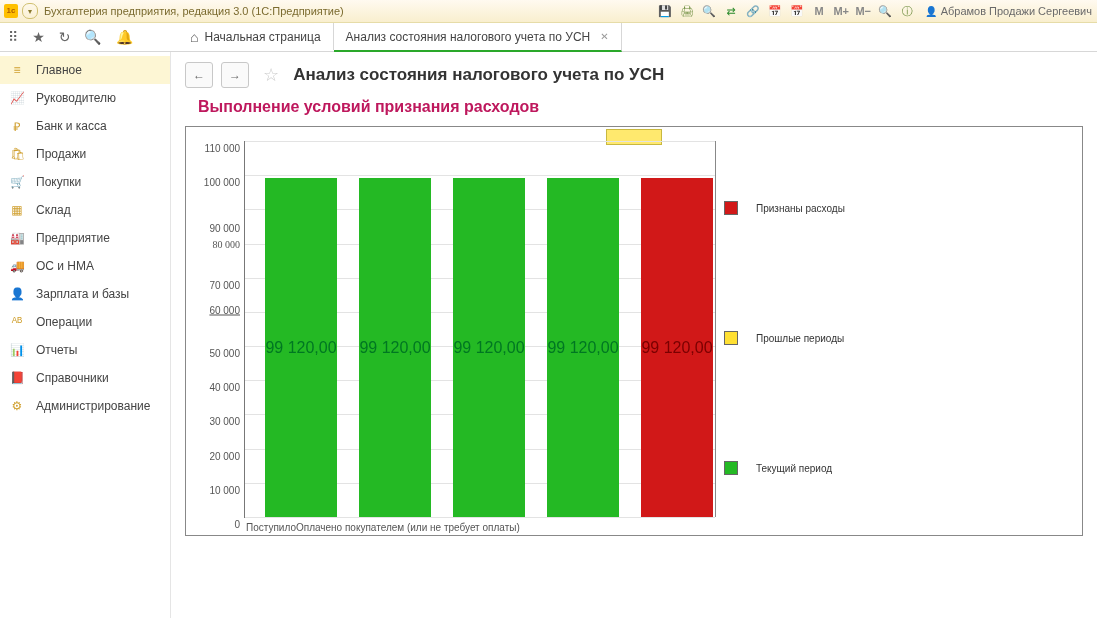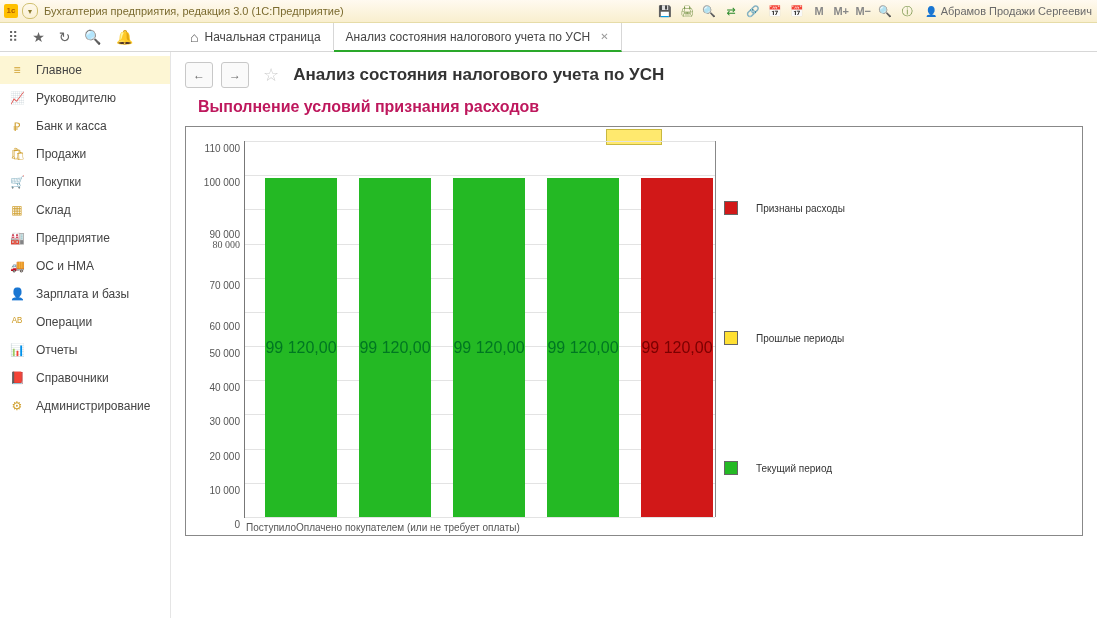--- a/index.html
+++ b/index.html
@@ -168,24 +168,24 @@
       <div class="chart-legend-top"></div>
       <div class="chart-body">
         <div class="plot-col">
           <div class="yaxis" id="yaxis">
               <div class="ylabel" style="bottom: -6px;">0</div>
               <div class="ylabel" style="bottom: 28.1818px;">10&nbsp;000</div>
               <div class="ylabel" style="bottom: 62.3636px;">20&nbsp;000</div>
               <div class="ylabel" style="bottom: 96.5455px;">30&nbsp;000</div>
               <div class="ylabel" style="bottom: 130.727px;">40&nbsp;000</div>
               <div class="ylabel" style="bottom: 164.909px;">50&nbsp;000</div>
-              <div class="ylabel" style="bottom: 192px;">60&nbsp;000</div>
+              <div class="ylabel" style="bottom: 208px; text-decoration: underline;">60&nbsp;000</div>
               <div class="ylabel" style="bottom: 233.273px;">70&nbsp;000</div>
               <div class="ylabel" style="bottom: 274px; font-family: Liberation Serif, serif;">80&nbsp;000</div>
-              <div class="ylabel" style="bottom: 284px;">90&nbsp;000</div>
+              <div class="ylabel" style="bottom: 290px;">90&nbsp;000</div>
               <div class="ylabel" style="bottom: 335.818px;">100&nbsp;000</div>
               <div class="ylabel" style="bottom: 370px;">110&nbsp;000</div>
             </div>
           <div class="plot" id="plot">
               <div class="grid" style="top: 376px;"></div>
               <div class="grid" style="top: 341.818px;"></div>
               <div class="grid" style="top: 307.636px;"></div>
               <div class="grid" style="top: 273.455px;"></div>
               <div class="grid" style="top: 239.273px;"></div>
               <div class="grid" style="top: 205.091px;"></div>

